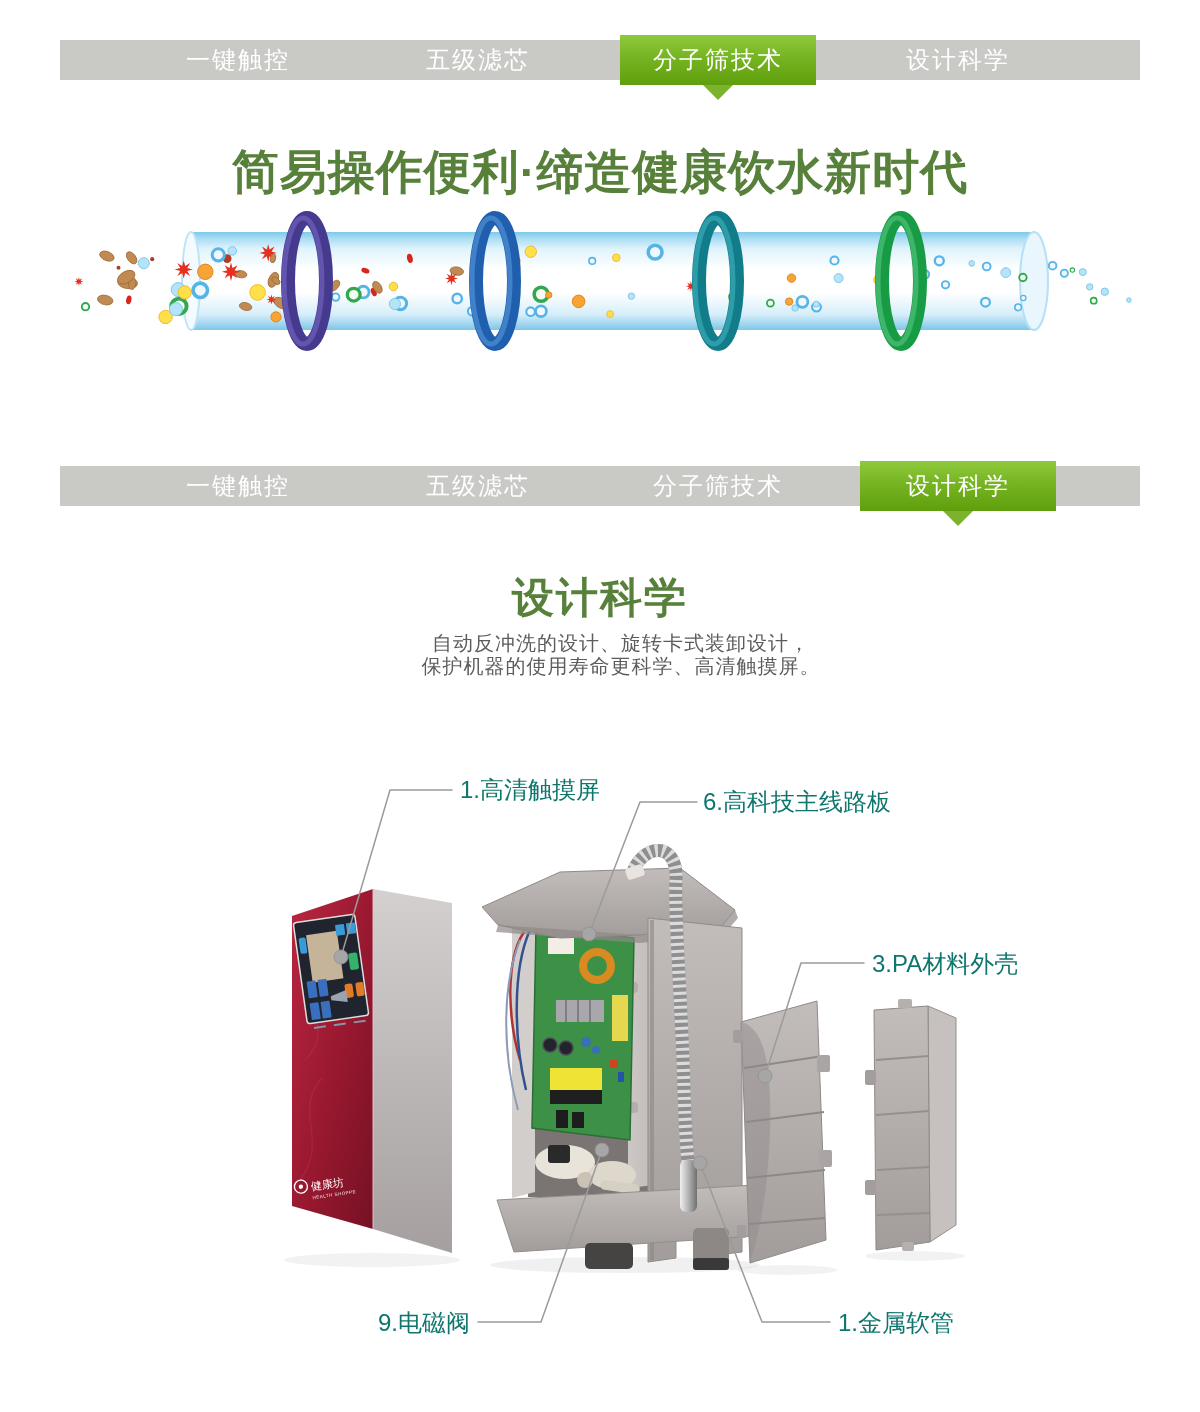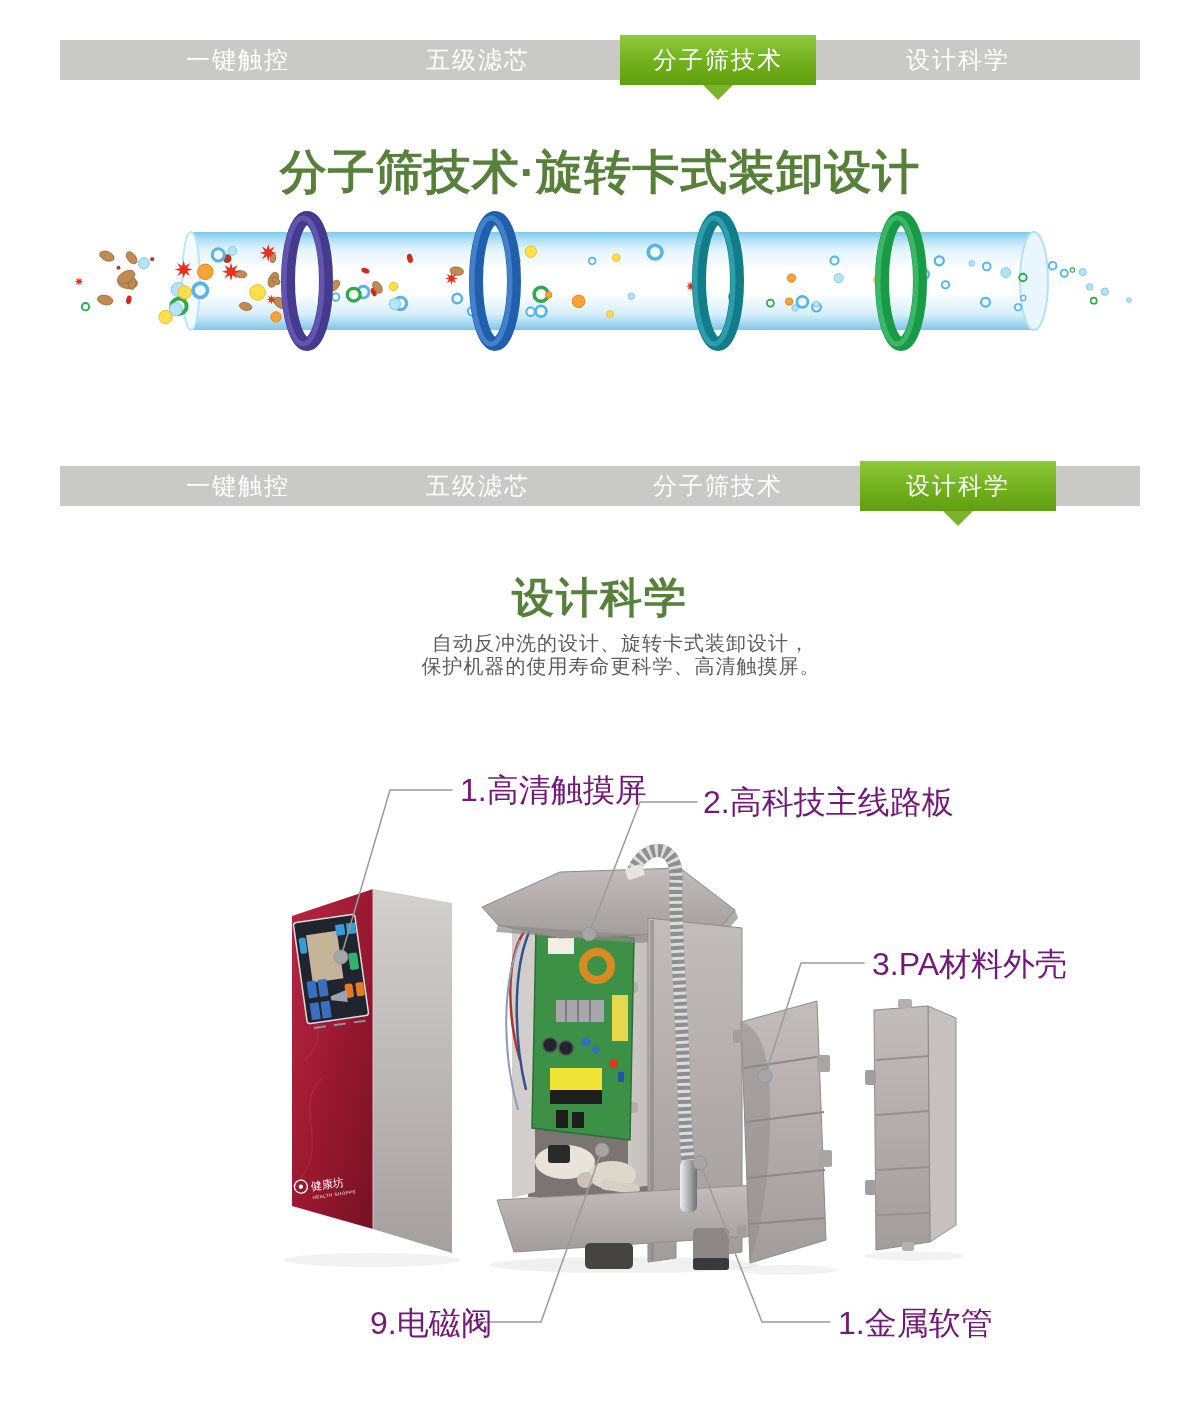--- a/index.html
+++ b/index.html
@@ -23,21 +23,21 @@
   .sec-title-2{position:absolute;top:570px;left:0;width:100%;text-align:center;
           font-size:42px;font-weight:bold;color:#57803a;letter-spacing:2px;}
   .sec-desc{position:absolute;top:632px;left:0;width:100%;text-align:center;
           font-size:20px;line-height:23px;color:#5c5c5c;letter-spacing:1px;margin-left:21px;}
 
   
   .pipe-wrap{position:absolute;left:40px;top:205px;width:1120px;height:180px;}
   .scene-wrap{position:absolute;left:0;top:760px;width:1200px;height:652px;}
 
   
-  .callout-label{position:absolute;font-size:32px;color:#701a75;white-space:nowrap;line-height:26px;}
+  .callout-label{position:absolute;font-size:24px;color:#0f766e;white-space:nowrap;line-height:26px;}
   .callout-label.right-align{width:100px;text-align:right;}
 </style>
 </head>
 <body>
 
 <div class="page">
 
   <div class="navbar" style="top:40px">
     <div class="tab" style="left:58px">
       <span class="tab-label">一键触控</span>
@@ -49,21 +49,21 @@
       <div class="tab-hl">
         <span class="tab-label">分子筛技术</span>
       </div>
       <div class="tab-arrow"></div>
     </div>
     <div class="tab" style="left:778px">
       <span class="tab-label">设计科学</span>
     </div>
   </div>
 
-  <div class="sec-title-1">分子筛技术·旋转卡式装卸设计</div>
+  <div class="sec-title-1">简易操作便利·缔造健康饮水新时代</div>
 
   <div class="pipe-wrap">
     <svg width="1120" height="180" viewBox="0 0 1120 180">
       <defs>
         <linearGradient id="pipeGrad" x1="0" y1="0" x2="0" y2="1">
           <stop offset="0" stop-color="#7fc8eb"></stop>
           <stop offset="0.06" stop-color="#a5dbf3"></stop>
           <stop offset="0.17" stop-color="#dff3fc"></stop>
           <stop offset="0.38" stop-color="#ffffff"></stop>
           <stop offset="0.62" stop-color="#ffffff"></stop>
@@ -384,18 +384,18 @@
         <circle cx="341" cy="197" r="7"></circle>
         <circle cx="589" cy="174" r="7"></circle>
         <circle cx="765" cy="316" r="7"></circle>
         <circle cx="602" cy="390" r="7"></circle>
         <circle cx="700" cy="403" r="7"></circle>
       </g>
     </svg>
   </div>
 
   <div class="callout-label" style="left:460px;top:777px">1.高清触摸屏</div>
-  <div class="callout-label" style="left:703px;top:789px">2.高科技主线路板</div>
+  <div class="callout-label" style="left:703px;top:789px">6.高科技主线路板</div>
   <div class="callout-label" style="left:872px;top:951px">3.PA材料外壳</div>
   <div class="callout-label right-align" style="left:370px;top:1310px">9.电磁阀</div>
   <div class="callout-label" style="left:838px;top:1310px">1.金属软管</div>
 
 </div>
 
 </body></html>

